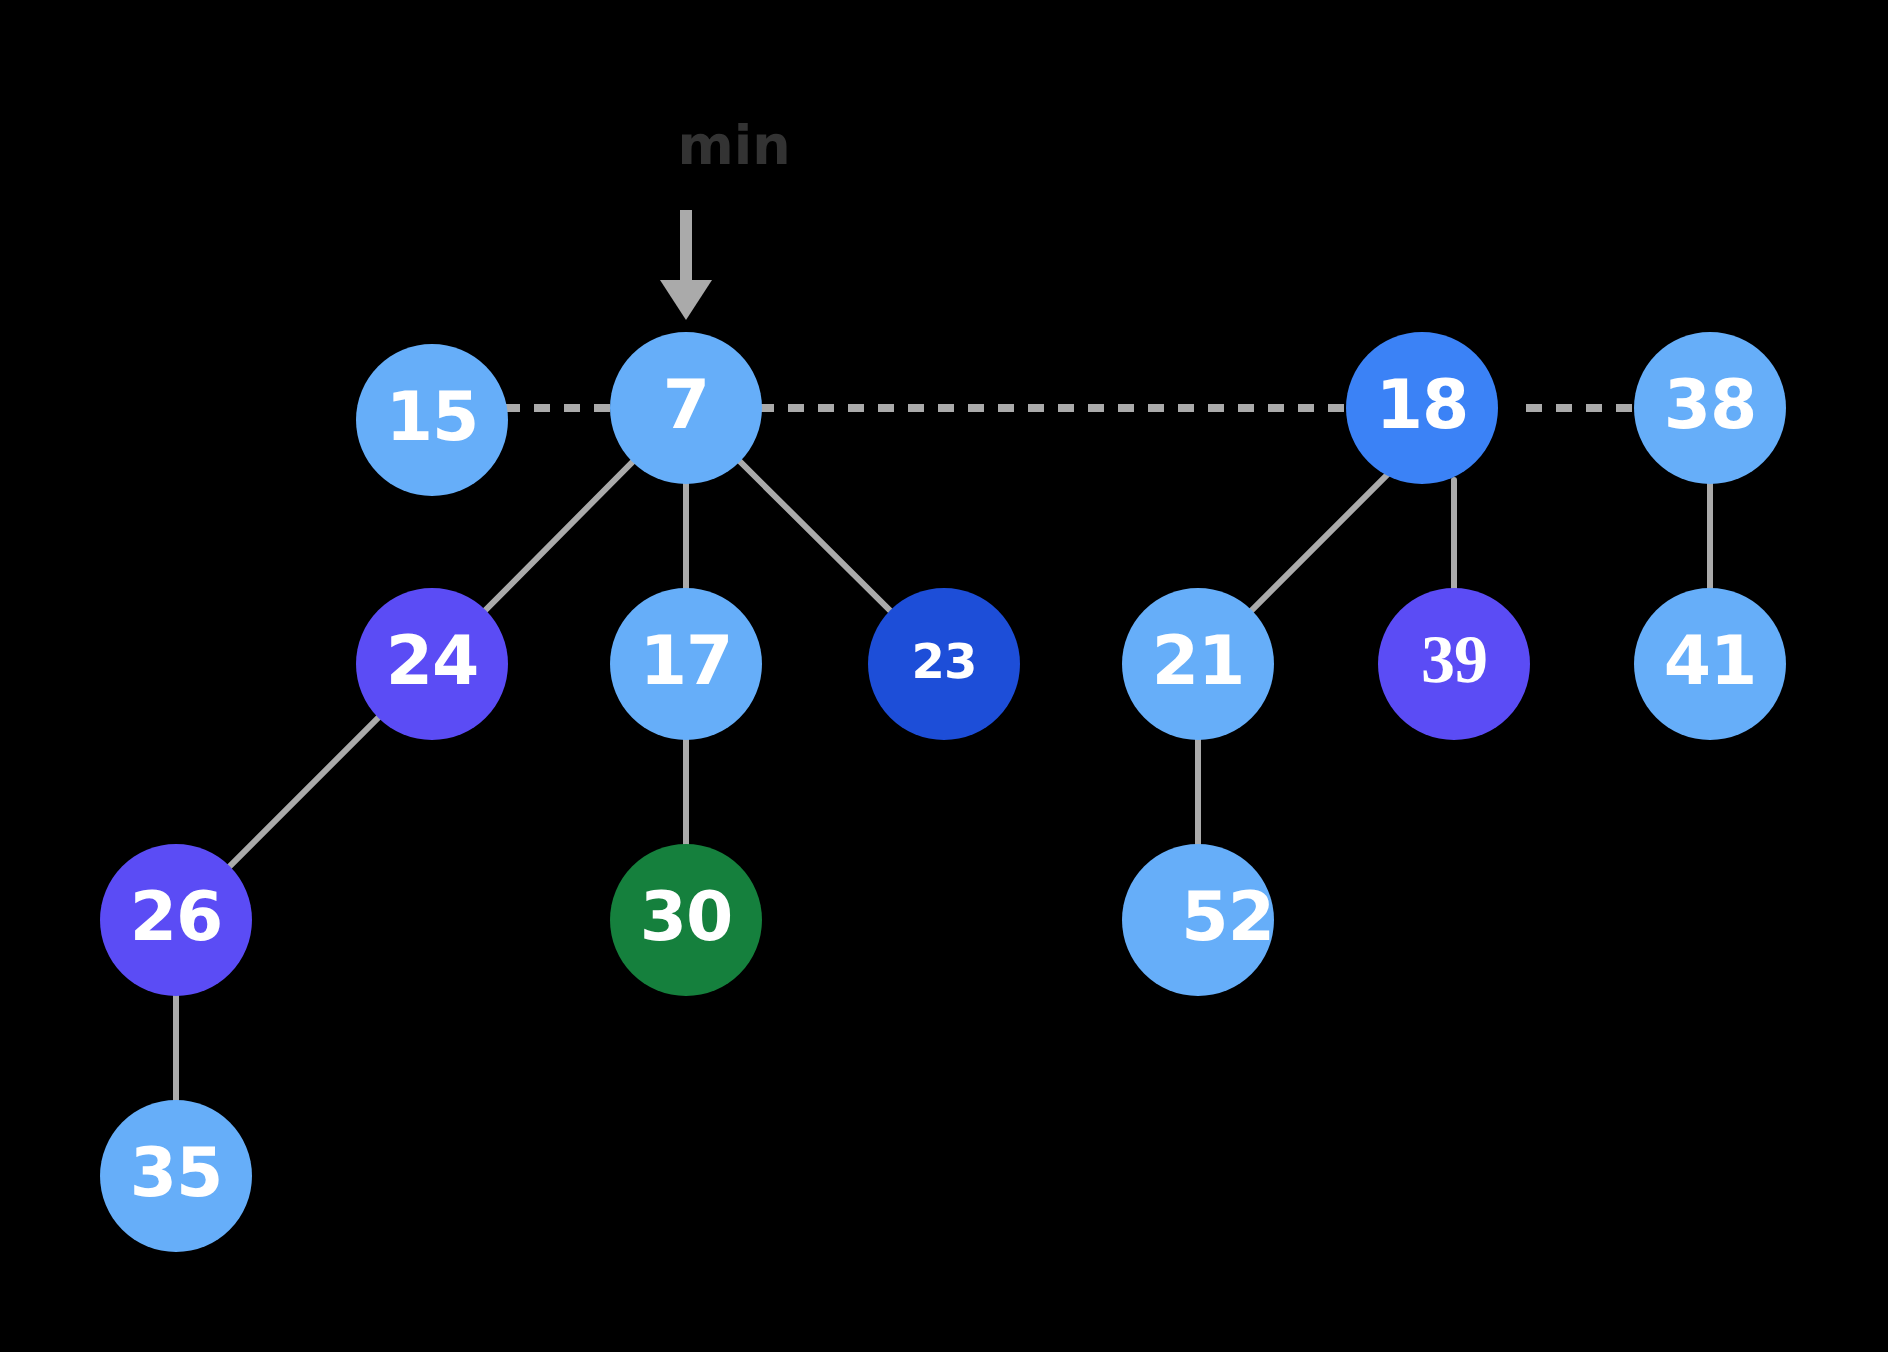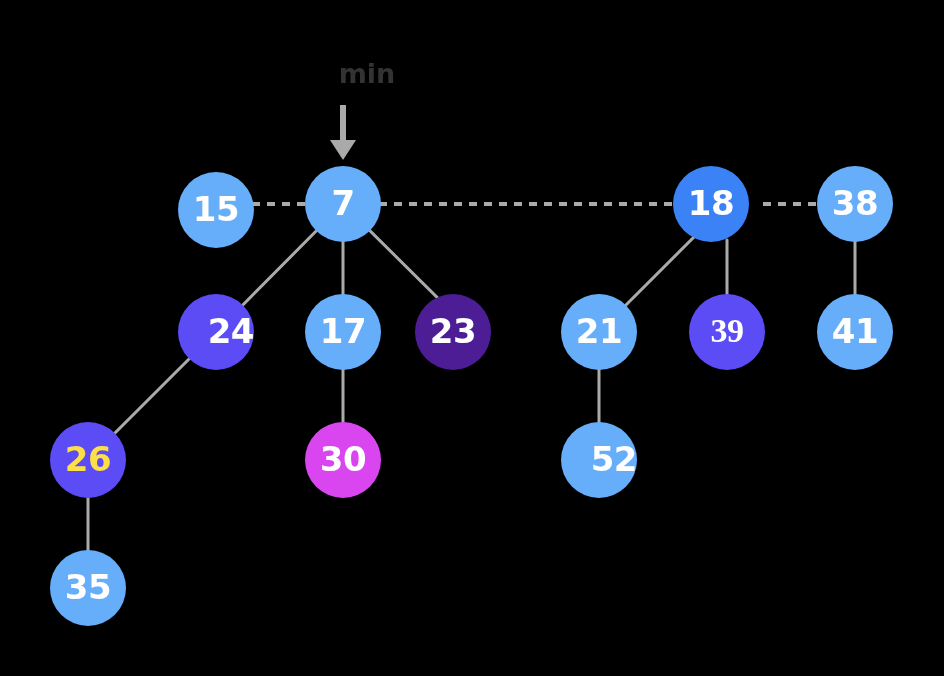--- a/index.html
+++ b/index.html
@@ -78,42 +78,42 @@
       </div>
       <div class="node" style="left: 305px; top: 166px; width: 76px; height: 76px; background: rgb(102, 174, 249); color: rgb(255, 255, 255); font-size: 34px;">
         <span class="node-label">7</span>
       </div>
       <div class="node" style="left: 673px; top: 166px; width: 76px; height: 76px; background: #3b82f6; color: rgb(255, 255, 255); font-size: 34px;">
         <span class="node-label">18</span>
       </div>
       <div class="node" style="left: 817px; top: 166px; width: 76px; height: 76px; background: rgb(102, 174, 249); color: rgb(255, 255, 255); font-size: 34px;">
         <span class="node-label">38</span>
       </div>
-      <div class="node" style="left: 178px; top: 294px; width: 76px; height: 76px; background: rgb(91, 76, 245); color: rgb(255, 255, 255); font-size: 34px; justify-content: flex-end;">
+      <div class="node" style="left: 178px; top: 294px; width: 76px; height: 76px; background: rgb(91, 76, 245); color: rgb(255, 255, 255); font-size: 34px;">
         <span class="node-label">24</span>
       </div>
       <div class="node" style="left: 305px; top: 294px; width: 76px; height: 76px; background: rgb(102, 174, 249); color: rgb(255, 255, 255); font-size: 34px;">
         <span class="node-label">17</span>
       </div>
-      <div class="node" style="left: 415px; top: 294px; width: 76px; height: 76px; background: #4c1d95; color: rgb(255, 255, 255); font-size: 34px;">
+      <div class="node" style="left: 434px; top: 294px; width: 76px; height: 76px; background: #1d4ed8; color: rgb(255, 255, 255); font-size: 24px;">
         <span class="node-label">23</span>
       </div>
       <div class="node" style="left: 561px; top: 294px; width: 76px; height: 76px; background: rgb(102, 174, 249); color: rgb(255, 255, 255); font-size: 34px; text-align: right;">
         <span class="node-label">21</span>
       </div>
       <div class="node" style="left: 689px; top: 294px; width: 76px; height: 76px; background: rgb(91, 76, 245); color: rgb(255, 255, 255); font-size: 34px; font-family: Liberation Serif, serif;">
         <span class="node-label">39</span>
       </div>
       <div class="node" style="left: 817px; top: 294px; width: 76px; height: 76px; background: rgb(102, 174, 249); color: rgb(255, 255, 255); font-size: 34px;">
         <span class="node-label">41</span>
       </div>
-      <div class="node" style="left: 50px; top: 422px; width: 76px; height: 76px; background: rgb(91, 76, 245); color: #fde047; font-size: 34px;">
+      <div class="node" style="left: 50px; top: 422px; width: 76px; height: 76px; background: rgb(91, 76, 245); color: #ffffff; font-size: 34px;">
         <span class="node-label">26</span>
       </div>
-      <div class="node" style="left: 305px; top: 422px; width: 76px; height: 76px; background: #d946ef; color: rgb(255, 255, 255); font-size: 34px;">
+      <div class="node" style="left: 305px; top: 422px; width: 76px; height: 76px; background: #15803d; color: rgb(255, 255, 255); font-size: 34px;">
         <span class="node-label">30</span>
       </div>
       <div class="node" style="left: 561px; top: 422px; width: 76px; height: 76px; background: rgb(102, 174, 249); color: rgb(255, 255, 255); font-size: 34px; justify-content: flex-end;">
         <span class="node-label">52</span>
       </div>
       <div class="node" style="left: 50px; top: 550px; width: 76px; height: 76px; background: rgb(102, 174, 249); color: rgb(255, 255, 255); font-size: 34px;">
         <span class="node-label">35</span>
       </div>
     </div>
 

